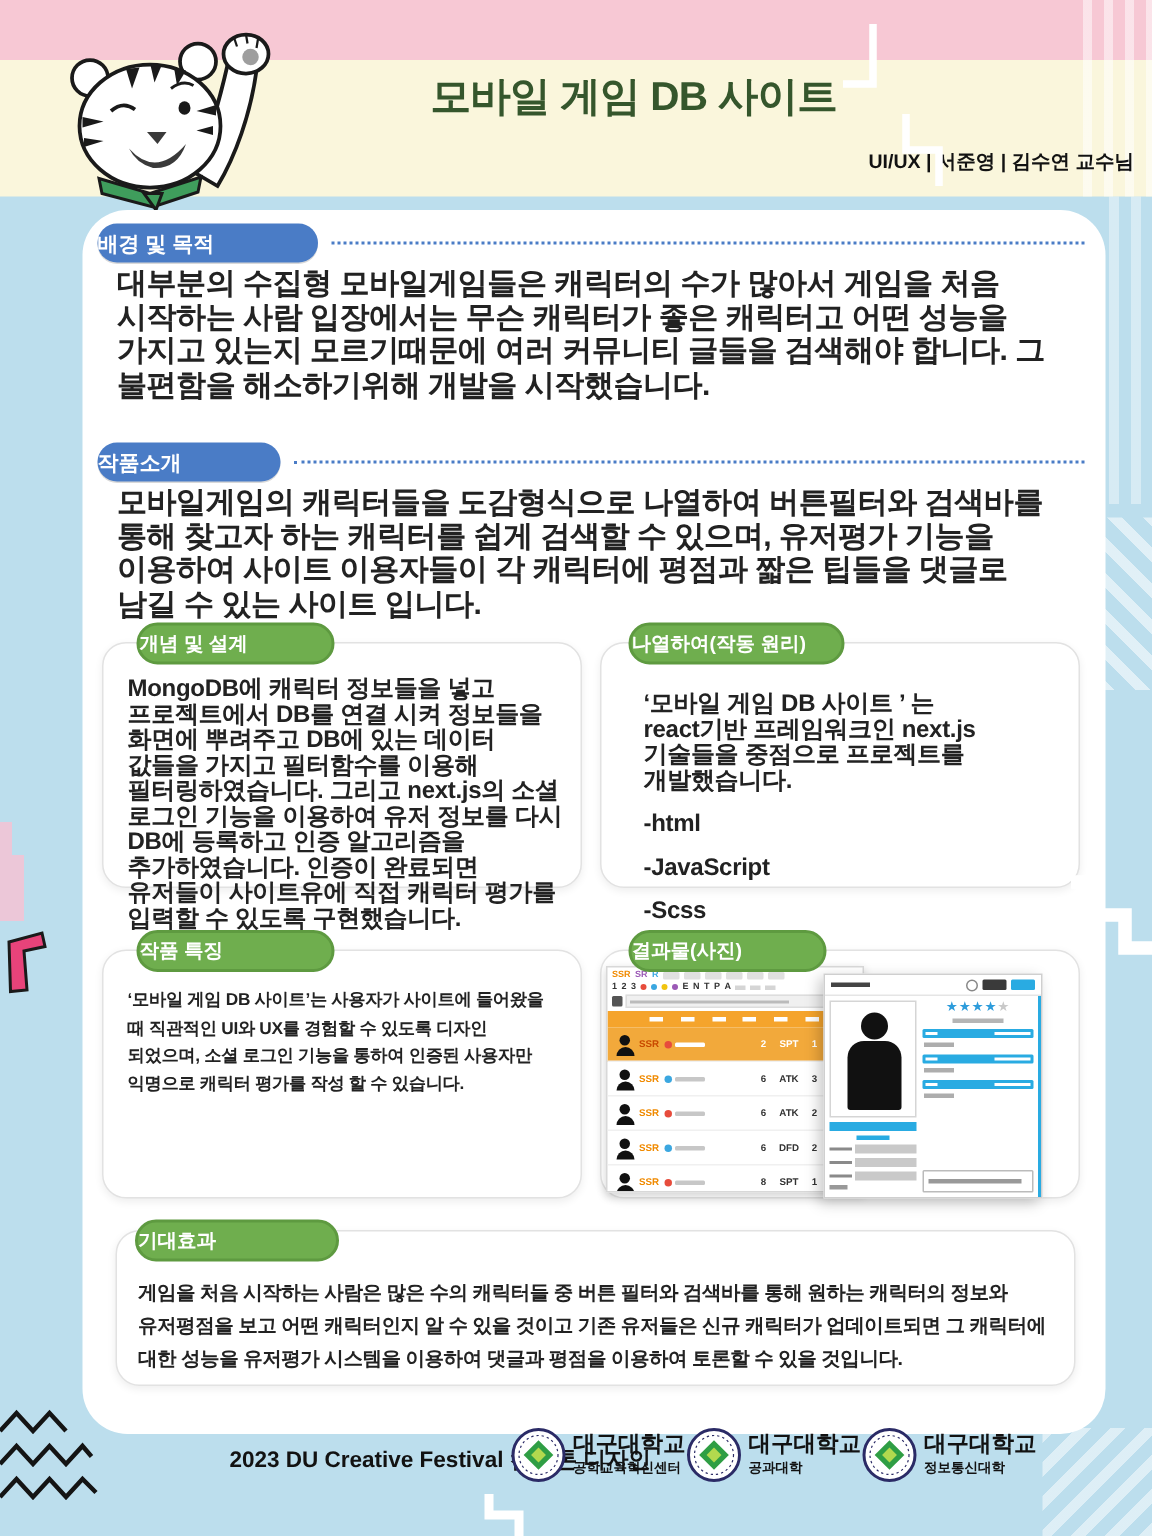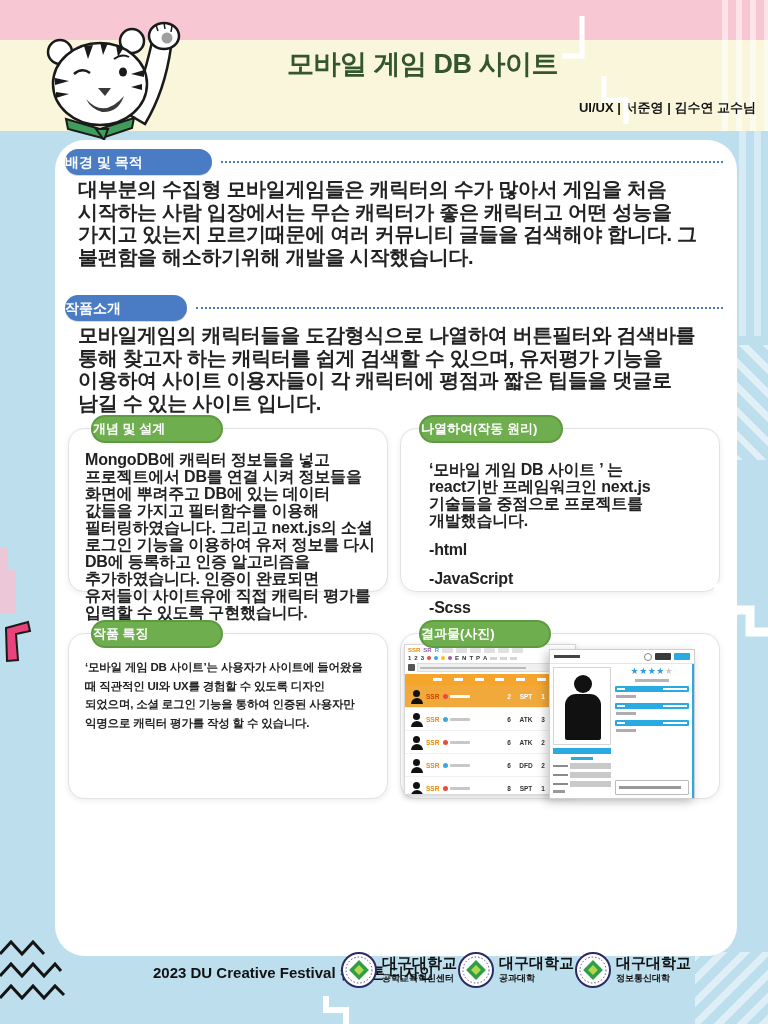--- a/index.html
+++ b/index.html
@@ -372,20 +372,26 @@
             </div>
             <div class="sd-spacer"></div>
             <div class="sd-input">
                 <i></i>
               </div>
           </div>
         </div>
       </div>
     </div>
 
+    <div class="sub-card" style="left:22px;top:680px;width:638px;height:102px;">
+      <div class="pill pill-green" style="left:12px;top:-8px;width:132px;">
+        <span>기대효과</span>
+      </div>
+      <p class="para para-xl" style="left:14px;top:30px;width:612px;">게임을 처음 시작하는 사람은 많은 수의 캐릭터들 중 버튼 필터와 검색바를 통해 원하는 캐릭터의 정보와 유저평점을 보고 어떤 캐릭터인지 알 수 있을 것이고 기존 유저들은 신규 캐릭터가 업데이트되면 그 캐릭터에 대한 성능을 유저평가 시스템을 이용하여 댓글과 평점을 이용하여 토론할 수 있을 것입니다.</p>
+    </div>
 
   </div>
 
   <svg class="deco-pink-stair" width="18" height="66">
     <path d="M0 0 H8 V22 H16 V66 H0 Z" fill="#F4C3D3" opacity="0.85"></path>
   </svg>
   <svg class="deco-magenta" width="32" height="46">
     <polygon points="4,10 26,4 28,13 14,16 16,42 5,43" fill="#E8437A" stroke="#1a1a1a" stroke-width="2"></polygon>
   </svg>
   <svg class="deco-step-right" width="60" height="74">

